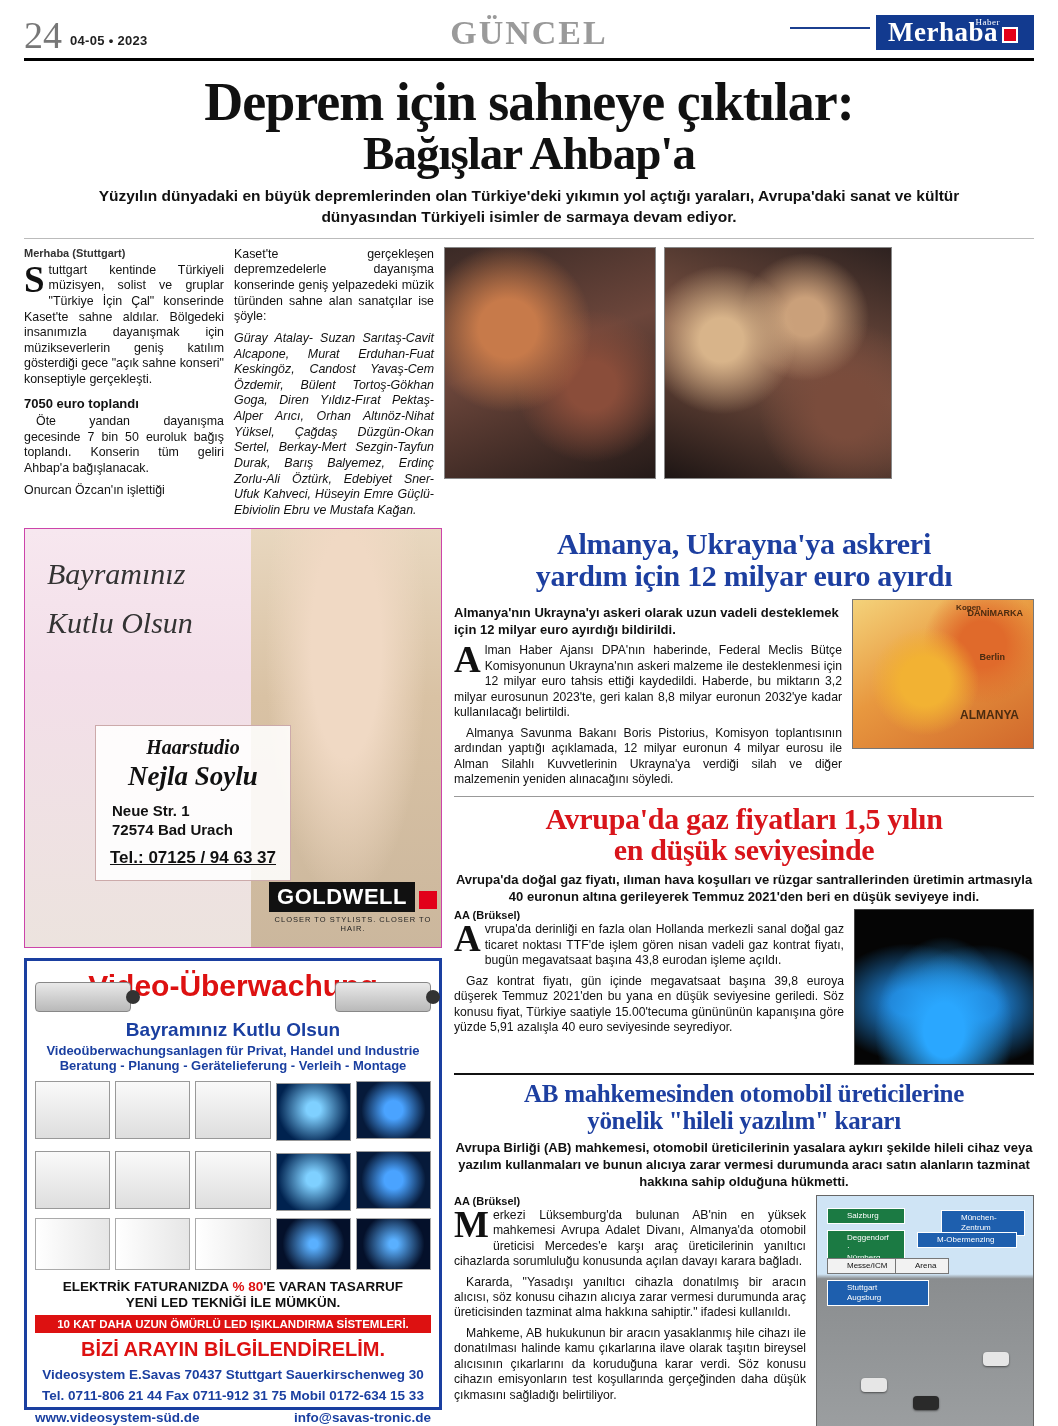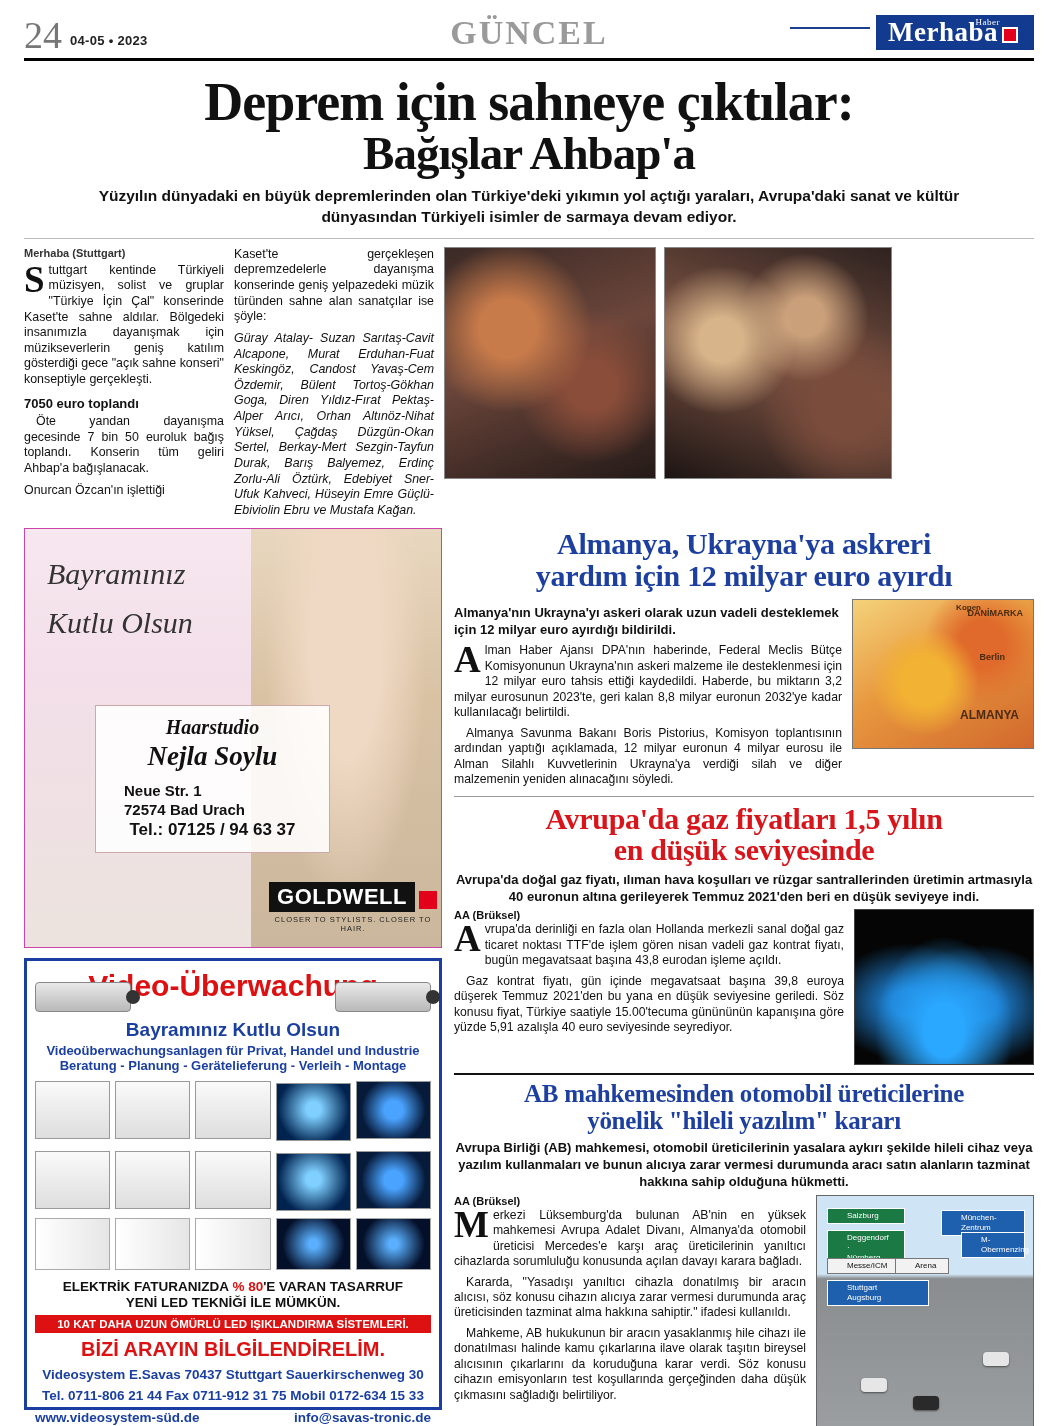--- a/index.html
+++ b/index.html
@@ -85,27 +85,27 @@
     position:absolute; right:0; top:0; width:190px; height:420px;
     background:
       radial-gradient(ellipse at 50% 28%, #f0d9c4 0 26%, rgba(0,0,0,0) 60%),
       linear-gradient(180deg,#e8d7bf 0%, #d9c2a4 40%, #cbb79d 100%);
   }
   .ad-hair .script {
     font-family:"Liberation Serif", serif; font-style:italic; font-size:30px;
     color:#333; margin:22px 0 0 22px; line-height:1.5;
   }
   .ad-hair .namebox {
-    position:absolute; left:70px; top:176px; width:235px; padding:10px 12px 12px;
+    position:absolute; left:70px; top:196px; width:196px; padding:10px 0 12px;
     background:rgba(255,255,255,0.88); border:1px solid #caa; text-align:center;
   }
   .ad-hair .namebox .h1 { font-family:"Liberation Serif", serif; font-style:italic; font-weight:bold; font-size:20px; }
   .ad-hair .namebox .h2 { font-family:"Liberation Serif", serif; font-style:italic; font-weight:bold; font-size:27px; margin-top:2px;}
   .ad-hair .namebox .addr { font-weight:bold; font-size:15px; margin-top:10px; line-height:1.25; text-align:left; padding-left:16px;}
-  .ad-hair .namebox .tel { font-weight:bold; font-size:17px; }
+  .ad-hair .namebox .tel { font-weight:bold; font-size:17px; margin-top:8px; text-decoration:underline; }
   .goldwell { position:absolute; left:240px; bottom:14px; text-align:center; }
   .goldwell .gw { background:#111; color:#fff; font-weight:bold; font-size:22px; padding:2px 8px; letter-spacing:0.5px; display:inline-block;}
   .goldwell .gwsq { display:inline-block; width:18px; height:18px; background:#e2001a; vertical-align:middle; margin-left:4px;}
   .goldwell .gwsub { font-size:7.5px; letter-spacing:1px; color:#222; margin-top:3px;}
 
   .ad-video {
     border:3px solid #1a3fa0; margin-top:10px; height:452px; position:relative;
     background:#fff; padding:6px 8px; text-align:center;
   }
   .ad-video h2 { color:#d11; font-size:30px; font-weight:bold; margin:2px 0 0; font-family:"Liberation Sans", sans-serif; }
@@ -328,21 +328,21 @@
             <p class="st-body" style="margin:0 0 5px; text-indent:12px">Kararda, "Yasadışı yanıltıcı cihazla donatılmış bir aracın alıcısı, söz konusu cihazın alıcıya zarar vermesi durumunda araç üreticisinden tazminat alma hakkına sahiptir." ifadesi kullanıldı.</p>
             <p class="st-body" style="margin:0; text-indent:12px">Mahkeme, AB hukukunun bir aracın yasaklanmış hile cihazı ile donatılması halinde kamu çıkarlarına ilave olarak taşıtın bireysel alıcısının çıkarlarını da koruduğuna karar verdi. Söz konusu cihazın emisyonların test koşullarında gerçeğinden daha düşük çıkmasını sağladığı belirtiliyor.</p>
           </div>
           <div class="img-road">
             <div class="sign green" style="left:10px; top:12px; width:78px">Salzburg</div>
             <div class="sign green" style="left:10px; top:34px; width:78px">Deggendorf · Nürnberg</div>
             <div class="sign white" style="left:10px; top:62px; width:84px">Messe/ICM</div>
             <div class="sign white" style="left:78px; top:62px; width:54px">Arena</div>
             <div class="sign" style="left:10px; top:84px; width:102px">Stuttgart  Augsburg</div>
             <div class="sign" style="right:8px; top:14px; width:84px">München-Zentrum</div>
-            <div class="sign" style="right:8px; top:36px; width:64px">M-Obermenzing</div>
+            <div class="sign" style="right:16px; top:36px; width:100px">M-Obermenzing</div>
             <div class="car" style="left:44px; bottom:34px"></div>
             <div class="car dk" style="left:96px; bottom:16px"></div>
             <div class="car" style="right:24px; bottom:60px"></div>
           </div>
         </div>
       </div>
 
     </div>
   </div>
 </div>

